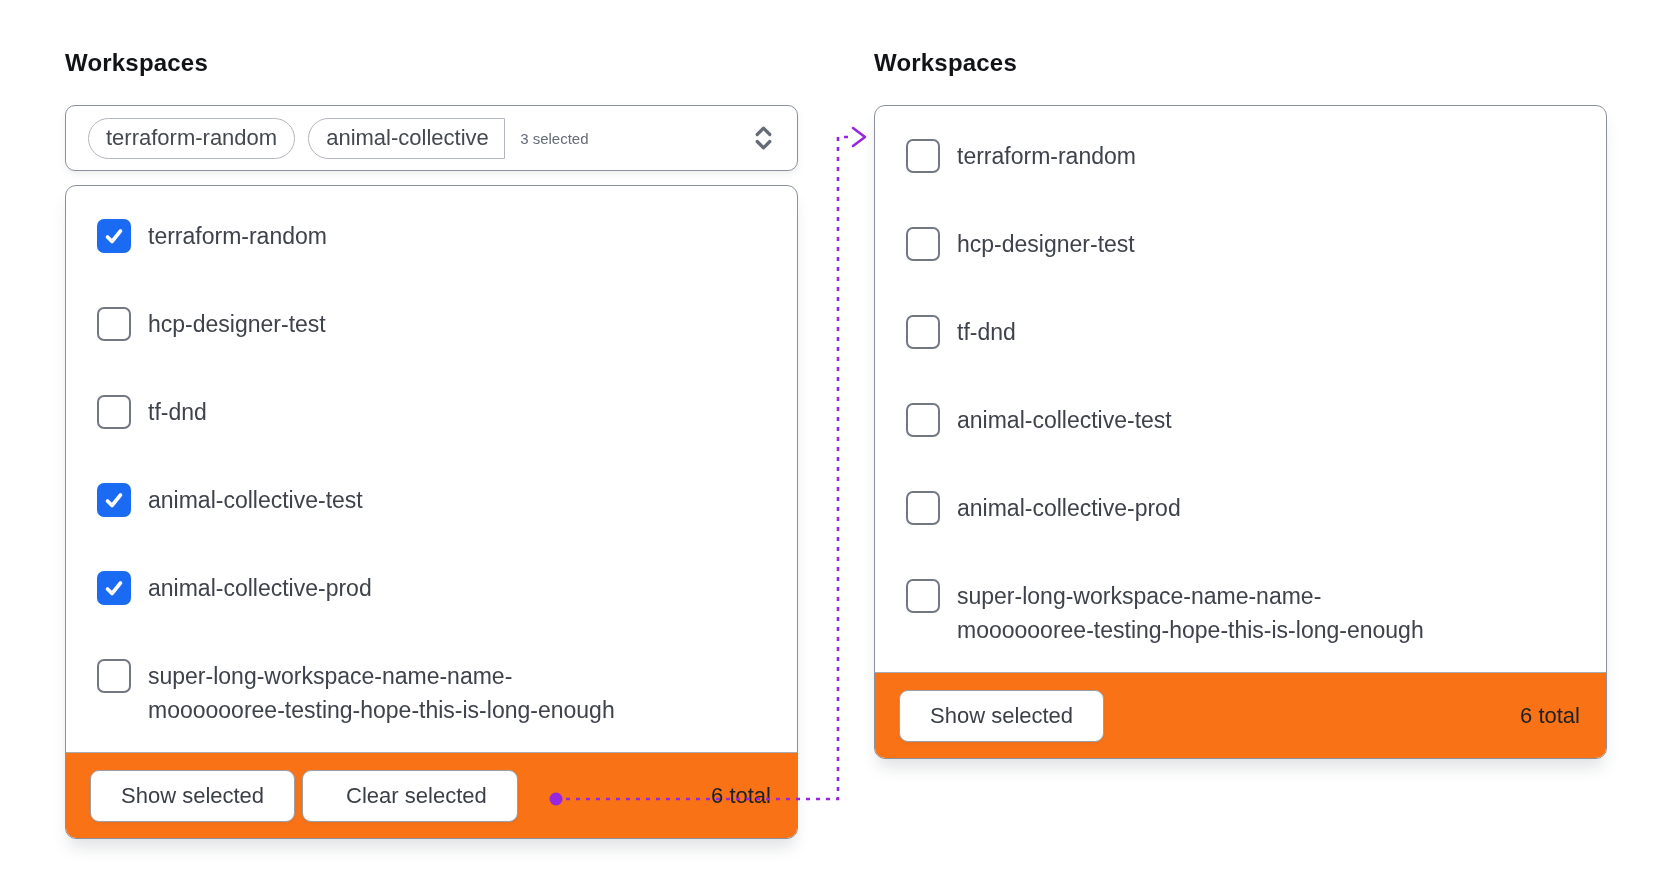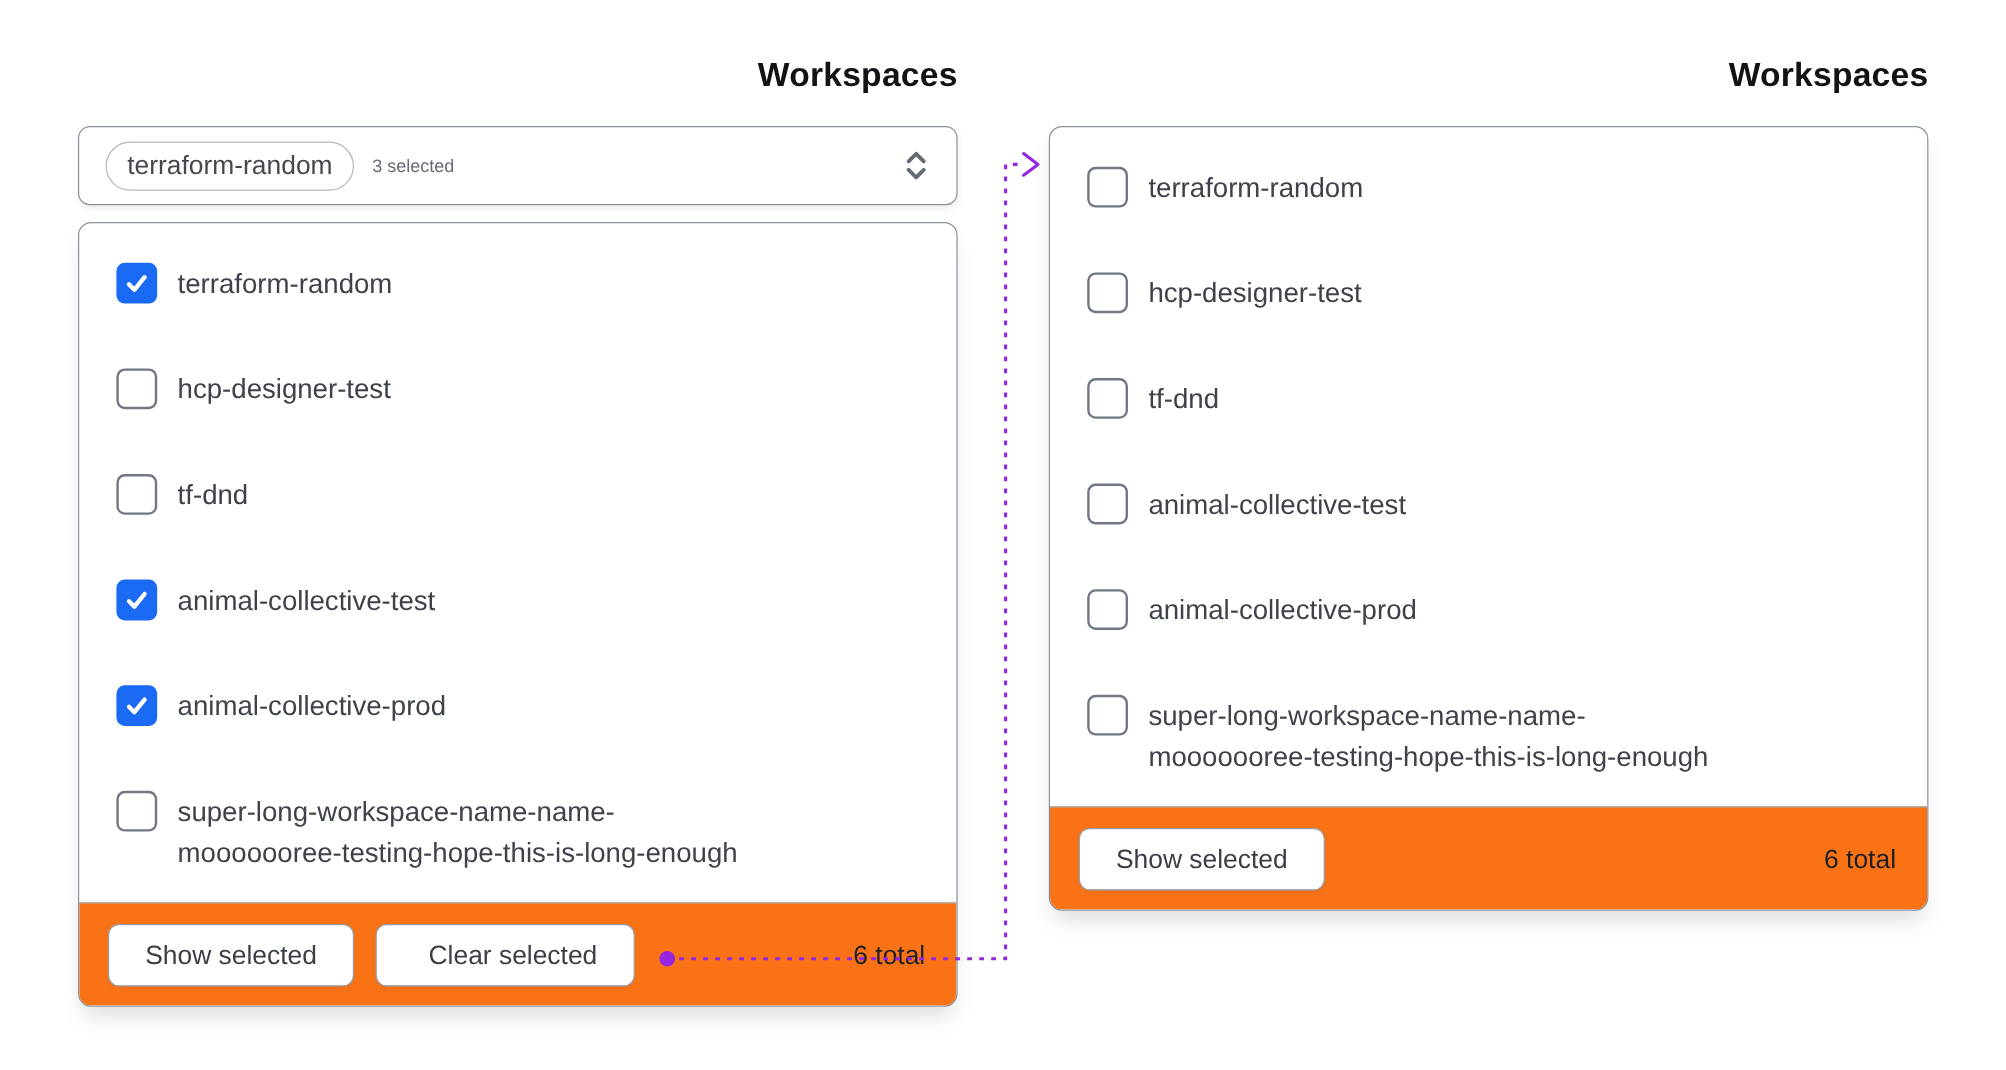--- a/index.html
+++ b/index.html
@@ -12,21 +12,21 @@
   }
   *{box-sizing:border-box;}
   html,body{margin:0;padding:0;background:#ffffff;}
   body{font-family:"Liberation Sans","DejaVu Sans",sans-serif;color:var(--text-body);}
   .canvas{position:relative;width:1672px;height:892px;overflow:hidden;background:#fff;}
 
   .col{position:absolute;top:48px;width:733px;}
   .col-left{left:65px;}
   .col-right{left:874px;}
 
-  .select-label{font-size:28px;font-weight:700;color:var(--text-dark);letter-spacing:.2px;margin-bottom:27px;line-height:30px;text-align:right;}
+  .select-label{font-size:24px;font-weight:700;color:var(--text-dark);letter-spacing:.2px;margin-bottom:27px;line-height:30px;}
 
   .trigger{
     height:66px;border:1.5px solid var(--border-gray);border-radius:10px;background:#fff;
     display:flex;align-items:center;padding:0 22px;
     box-shadow:0 3px 6px rgba(80,88,102,.10);
   }
   .tag{
     height:41px;display:flex;align-items:center;padding:0 17px;
     border:1px solid #b2b6bd;border-radius:21px;font-size:22px;color:#44484f;
     white-space:nowrap;flex:none;
@@ -55,35 +55,36 @@
 
   .listbox-footer{
     flex:none;height:86px;background:#f97316;border-top:1.5px solid #a8adb4;
     display:flex;align-items:center;padding:0 26px 0 24px;
   }
   .footer-btn{
     height:52px;padding:0 30px;background:#fff;border:1px solid #9ba0a8;border-radius:9px;
     font-family:inherit;font-size:22px;color:#3a3f47;cursor:pointer;
     box-shadow:0 2px 3px rgba(80,88,102,.08);white-space:nowrap;
   }
-  .footer-btn + .footer-btn{margin-left:18px;padding-left:43px;}
+  .footer-btn + .footer-btn{margin-left:7px;padding-left:43px;}
   .total-count{margin-left:auto;font-size:22px;color:#1d2025;white-space:nowrap;}
 
   .connector{position:absolute;left:0;top:0;width:1672px;height:892px;pointer-events:none;color:var(--accent-purple);}
 </style>
 </head>
 <body>
 
 <div class="canvas">
 
   <div class="col col-left">
     <div class="select-label">Workspaces</div>
 
     <div class="trigger">
       <span class="tag">terraform-random</span>
+      <span class="tag clipped">animal-collective</span>
       <span class="selected-count">3 selected</span>
       <span class="unfold">
         <svg width="23" height="28" viewBox="0 0 16 20" fill="none">
           <path d="M3.5 7.5 L8 3 L12.5 7.5" stroke="currentColor" stroke-width="2.3" stroke-linecap="round" stroke-linejoin="round"></path>
           <path d="M3.5 12.5 L8 17 L12.5 12.5" stroke="currentColor" stroke-width="2.3" stroke-linecap="round" stroke-linejoin="round"></path>
         </svg>
       </span>
     </div>
 
     <div class="listbox">

